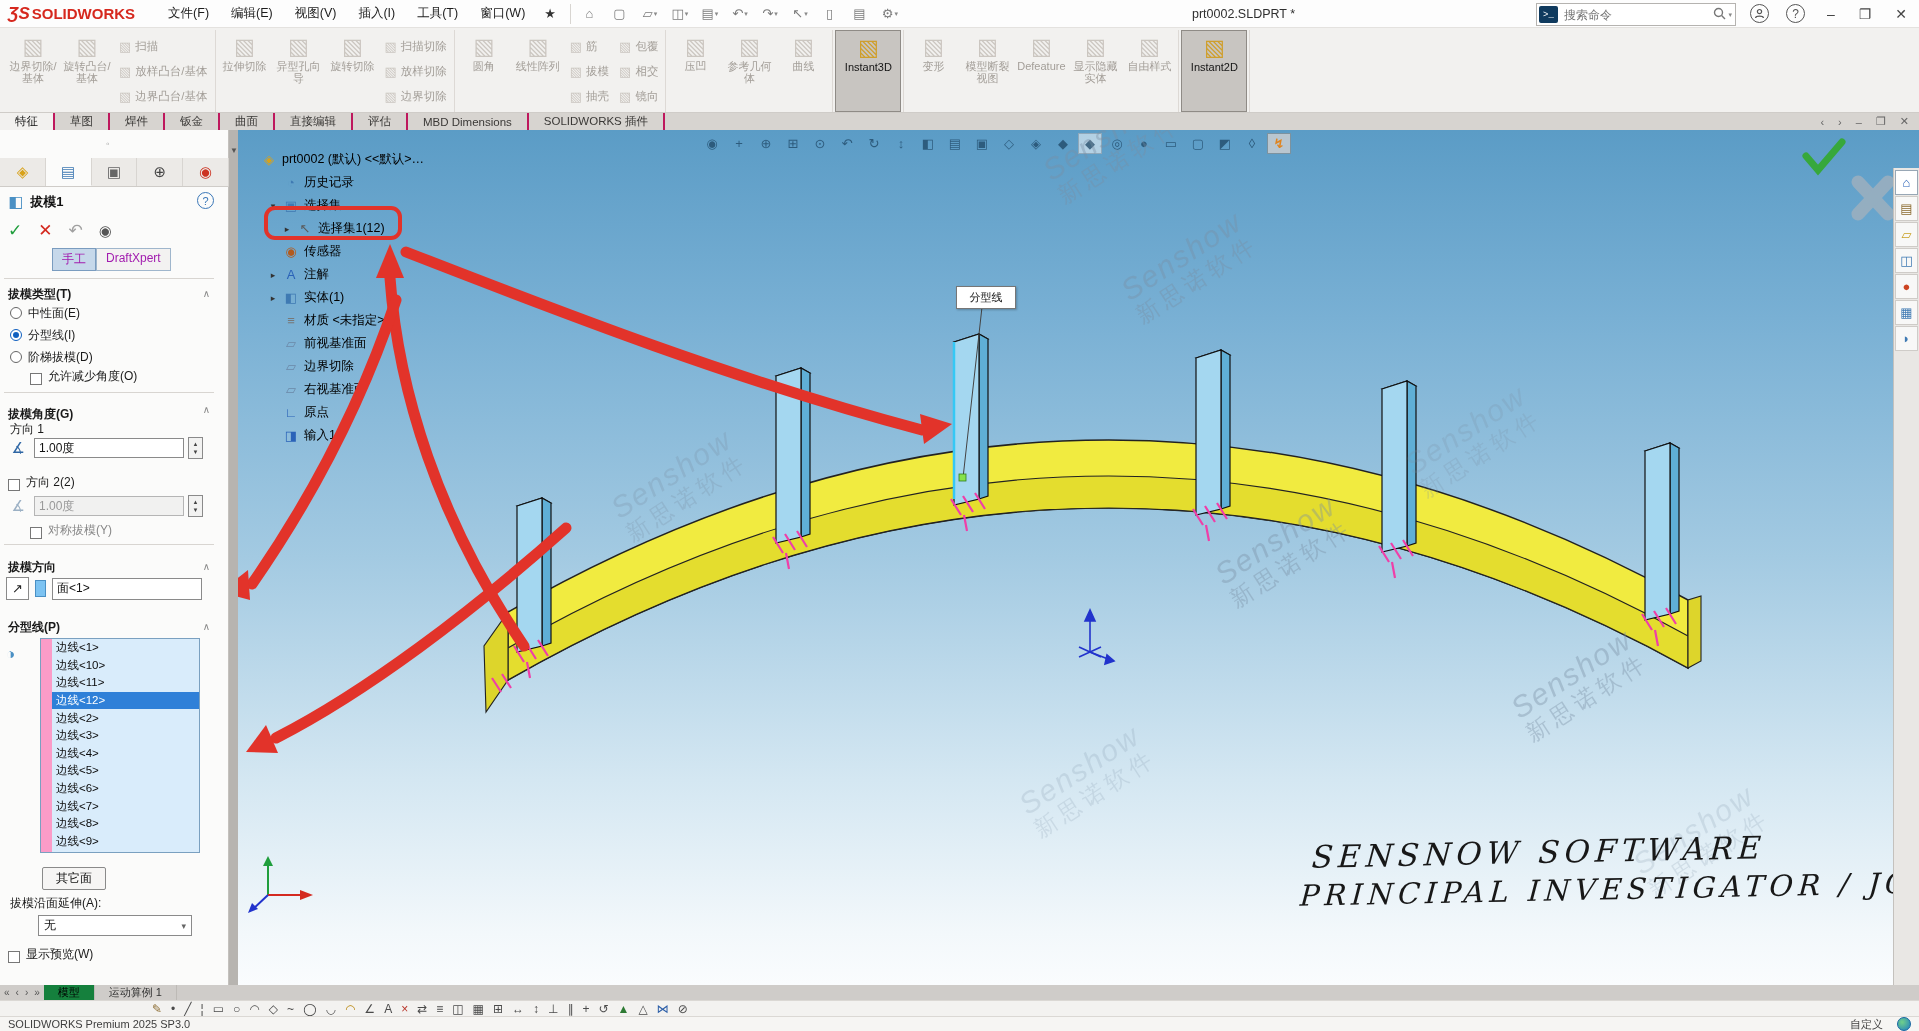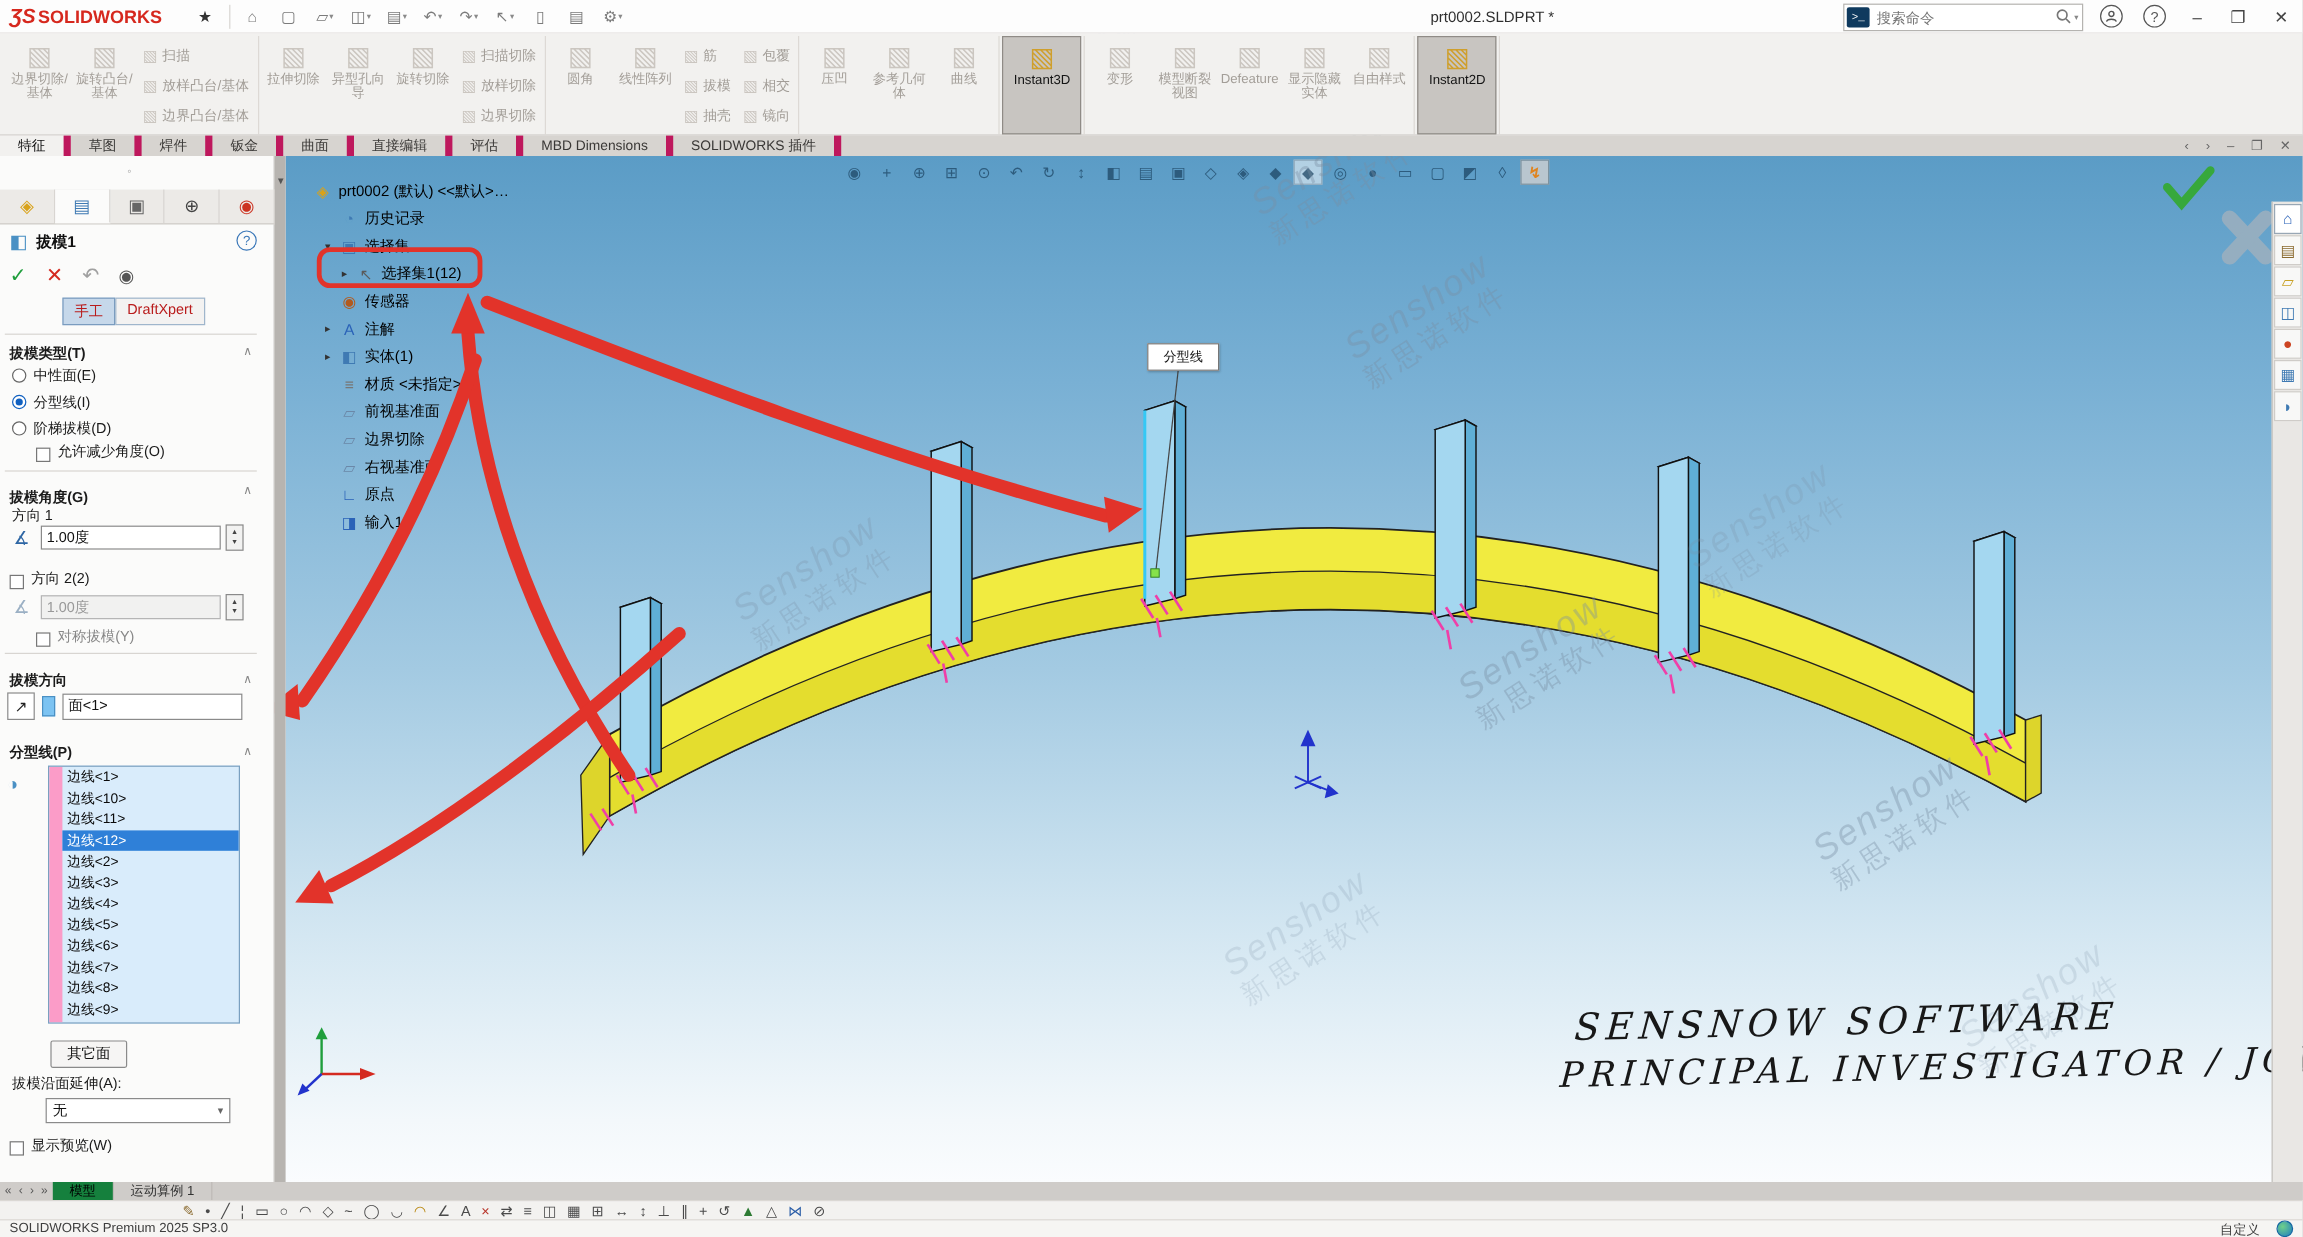--- a/index.html
+++ b/index.html
@@ -36,39 +36,39 @@
           color:#a39e98;font-size:11px;text-align:center;line-height:1.12;box-sizing:border-box;}
   .bigbtn .bicon{font-size:22px;line-height:24px;color:#cbc6c0;}
   .bigbtn.pressed{background:#c8c5c1;border:1px solid #8f8b86;color:#141414;width:66px;}
   .bigbtn.pressed .bicon{color:#cf9f2c;}
   .smallstack{display:flex;flex-direction:column;padding-top:4px;}
   .smallbtn{display:flex;align-items:center;gap:4px;height:25px;color:#a39e98;font-size:11.5px;white-space:nowrap;padding:0 5px;}
   .smallbtn .sicon{font-size:13px;color:#cbc6c0;}
   
   .tabstrip{left:0;top:113px;width:1919px;height:17px;background:#d7d4d0;display:flex;align-items:stretch;
             font-size:11.5px;position:absolute;z-index:20;}
-  .tab{padding:0 15px;border-right:6px solid #be185d;color:#3a3836;display:flex;align-items:center;}
+  .tab{padding:0 15px;border-right:2px solid #be185d;color:#3a3836;display:flex;align-items:center;}
   .tab.active{background:#f2f1ef;color:#0f0f0f;}
   .striptools{margin-left:auto;display:flex;align-items:center;gap:2px;padding-right:4px;color:#666;}
   .striptools span{padding:0 6px;font-size:11px;}
   
   .pm{left:0;top:130px;width:229px;height:855px;background:#fbfbfa;border-right:1px solid #c4c1bd;
       position:absolute;z-index:20;box-sizing:border-box;}
   .pm .handle{position:absolute;left:106px;top:8px;color:#999;font-size:10px;}
   .pmtabs{position:absolute;left:0;top:28px;width:229px;height:28px;display:flex;border-bottom:1px solid #cfccc8;background:#eceae7;}
   .pmtab{flex:1;display:flex;align-items:center;justify-content:center;font-size:15px;border-right:1px solid #d8d5d1;}
   .pmtab.active{background:#fbfbfa;border-bottom:1px solid #fbfbfa;}
   .pmheader{position:absolute;left:8px;top:62px;display:flex;align-items:center;gap:7px;font-size:13px;font-weight:bold;color:#111;}
   .pmheader .hicon{color:#4a90c4;font-size:16px;font-weight:normal;}
   .pmhelp{position:absolute;right:14px;top:62px;width:17px;height:17px;border:1.4px solid #3a77b8;color:#3a77b8;
           border-radius:50%;font-size:11px;display:flex;align-items:center;justify-content:center;box-sizing:border-box;}
   .pmactions{position:absolute;left:8px;top:90px;display:flex;gap:16px;font-size:17px;align-items:center;}
   .ok{color:#1f9e3c;font-weight:bold;} .cancel{color:#d42a20;font-weight:bold;} .undo{color:#a0a0a0;} .eye{color:#555;font-size:15px;}
   .modes{position:absolute;left:52px;top:118px;display:flex;font-size:12px;}
-  .modebtn{padding:2px 9px;border:1px solid #9fb6cc;background:#f3f2f1;color:#b91c1c;}
+  .modebtn{padding:2px 9px;border:1px solid #9fb6cc;background:#f3f2f1;color:#a21caf;}
   .modebtn.sel{background:#c6d8ea;border-color:#7a9cbf;}
   .pmdivider{position:absolute;left:4px;width:210px;height:1px;background:#d8d5d1;}
   .sechead{position:absolute;left:8px;font-size:12px;font-weight:bold;color:#1a1a1a;}
   .chev{position:absolute;right:18px;color:#888;font-size:10px;}
   .optrow{position:absolute;left:10px;display:flex;align-items:flex-end;gap:6px;font-size:12px;color:#1a1a1a;}
   .radio{width:12px;height:12px;border:1px solid #666;border-radius:50%;background:#fff;box-sizing:border-box;position:relative;}
   .radio.checked{border-color:#1060c0;}
   .radio.checked::after{content:"";position:absolute;left:2px;top:2px;width:6px;height:6px;border-radius:50%;background:#1060c0;}
   .cbox{width:12px;height:12px;border:1px solid #777;background:#fff;box-sizing:border-box;}
   .inrow{position:absolute;display:flex;align-items:center;gap:4px;}
@@ -148,20 +148,29 @@
 </head>
 <body>
 
 <div class="stage">
 
   <div class="titlebar">
     <div class="logo">
       <span class="lg1">ƷS</span>
       <span class="lg2">SOLIDWORKS</span>
     </div>
+    <div style="display:flex">
+
+    <div class="menu">文件(F)</div>
+        <div class="menu">编辑(E)</div>
+        <div class="menu">视图(V)</div>
+        <div class="menu">插入(I)</div>
+        <div class="menu">工具(T)</div>
+        <div class="menu">窗口(W)</div>
+      </div>
     <div class="pinbtn">★</div>
     <div class="qsep"></div>
     <div style="display:flex;gap:4px">
 
         <div class="qicon">
           <span>⌂</span>
           <span class="dd"></span>
         </div>
 
         <div class="qicon">

